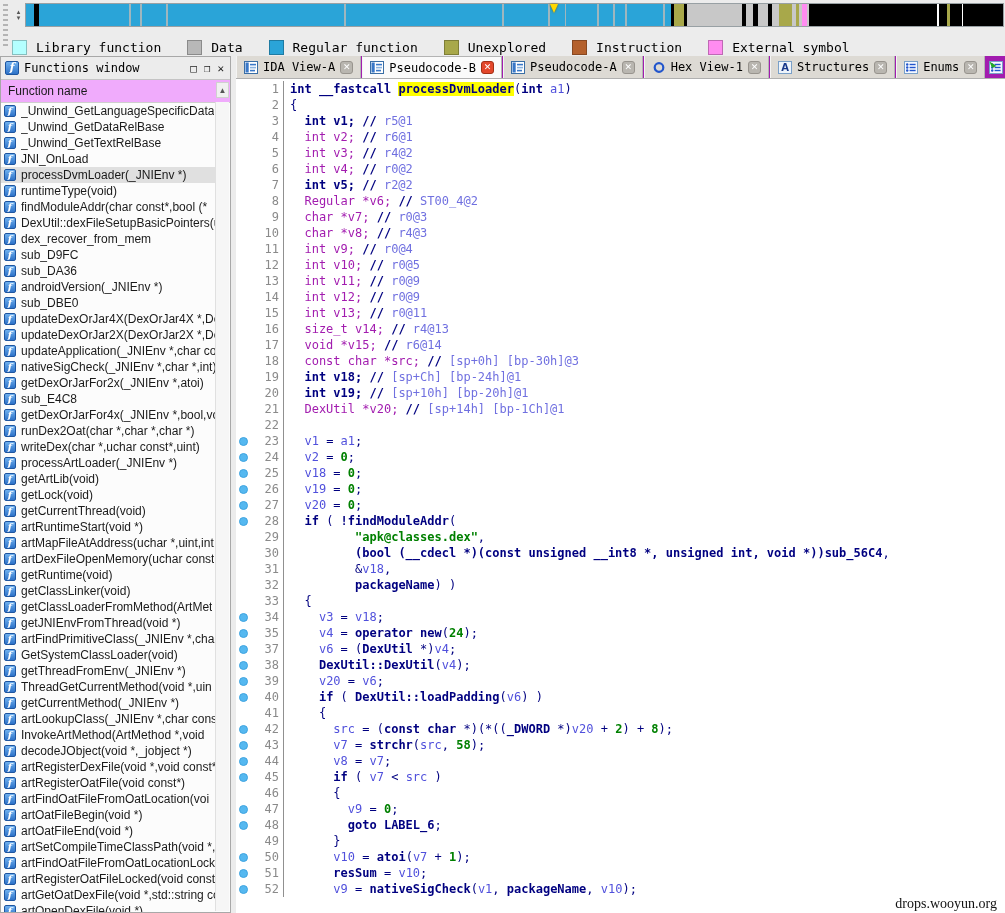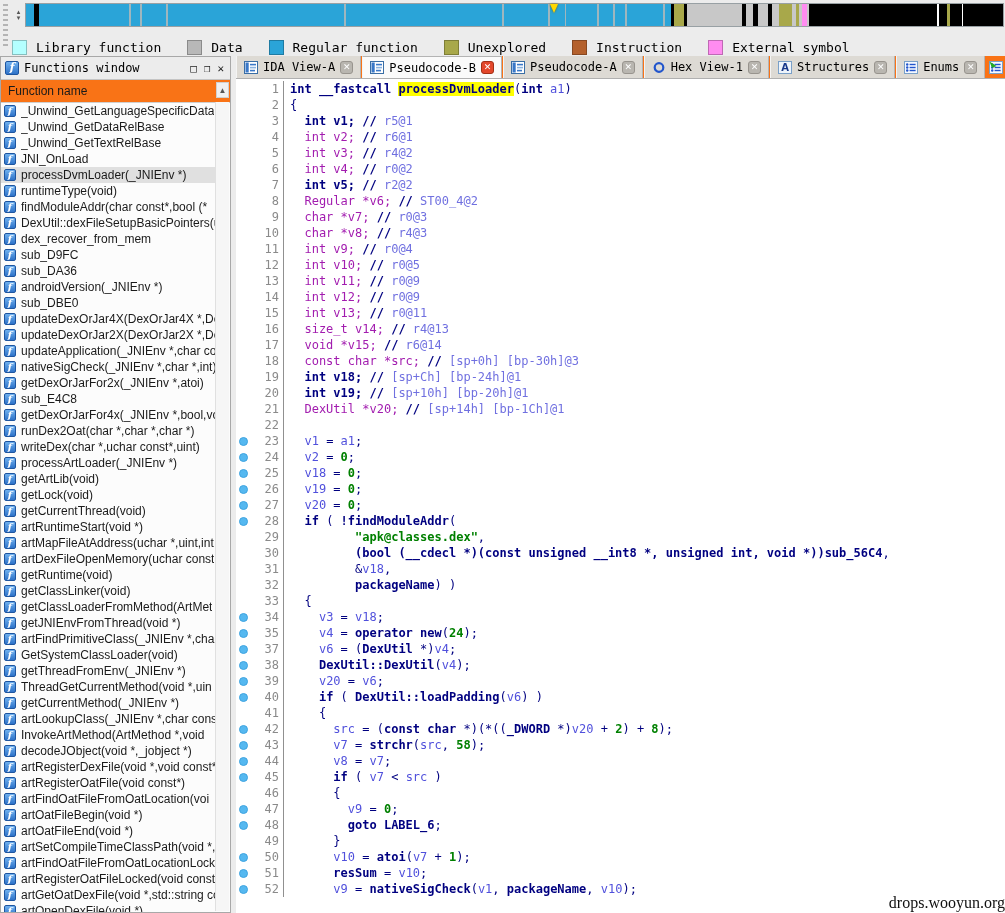--- a/index.html
+++ b/index.html
@@ -25,42 +25,42 @@
   
   .main{position:absolute;left:0;top:56px;right:0;bottom:0;display:flex;}
   .fpane{position:relative;width:231px;display:flex;flex-direction:column;
          background:#fcfcfc;border:1px solid #a8a8a8;box-sizing:border-box;}
   .ftitle{display:flex;align-items:center;height:22px;background:#ececec;
           border-bottom:1px solid #c4c4c4;padding:0 4px;gap:5px;
           font-family:"DejaVu Sans Mono",monospace;font-size:12px;color:#000;flex:0 0 auto;}
   .ftitle .ftext{flex:1;}
   .wbtns{display:flex;gap:7px;font-size:11px;color:#222;padding-right:2px;}
   .wbtns span{cursor:default;}
-  .fheader{position:relative;height:22px;line-height:22px;background:#f97316;
+  .fheader{position:relative;height:22px;line-height:22px;background:#f0abfc;
            border-bottom:1px solid #cfcfcf;padding-left:7px;font-size:12px;color:#1a1a1a;flex:0 0 auto;}
   .scrollup{position:absolute;right:1px;top:2px;width:13px;height:16px;font-size:8px;
             text-align:center;line-height:16px;color:#555;background:#f0f0f0;
             border:1px solid #d0d0d0;box-sizing:border-box;}
   .vtrack{position:absolute;right:1px;top:45px;bottom:1px;width:13px;background:#f6f6f6;
           border-left:1px solid #e0e0e0;z-index:3;}
   .flist{flex:1;overflow:hidden;background:#fcfcfc;padding-right:13px;}
   .frow{display:flex;align-items:center;height:16px;padding-left:3px;gap:5px;
         font-size:12px;color:#1a1a1a;white-space:nowrap;overflow:hidden;}
   .frow.sel{background:#e0e0e0;}
   .ficon{display:inline-flex;align-items:center;justify-content:center;flex:0 0 auto;
          width:12px;height:12px;border-radius:2px;border:1px solid #1d55a0;box-sizing:border-box;
          background:linear-gradient(180deg,#6fb0ef 0%,#2e72c8 100%);
          color:#fff;font-family:"DejaVu Serif",serif;font-style:italic;font-weight:bold;
          font-size:10px;line-height:10px;}
   .ficon.big{width:14px;height:14px;font-size:11px;}
   .fname{overflow:hidden;text-overflow:clip;white-space:nowrap;}
   .splitter{width:5px;background:#ececec;}
   
   .wpane{flex:1;display:flex;flex-direction:column;min-width:0;}
-  .tabbar{display:flex;align-items:stretch;height:22px;background:#f97316;
+  .tabbar{display:flex;align-items:stretch;height:22px;background:#a21caf;
           border-bottom:1px solid #b0b0b0;overflow:hidden;flex:0 0 auto;}
   .tab{display:flex;align-items:center;gap:5px;padding:0 7px;margin-right:1px;
        background:#dddad4;border-right:1px solid #b4b4b4;border-left:1px solid #f4f4f4;
        font-family:"DejaVu Sans Mono",monospace;font-size:12px;color:#000;white-space:nowrap;}
   .tab.active{background:#fafafa;border-top:1px solid #b4b4b4;}
   .tab.partial{margin-left:auto;margin-right:0;padding:0 3px;border:none;background:transparent;}
   .closebtn{display:inline-flex;align-items:center;justify-content:center;width:13px;height:13px;
             border-radius:3px;background:#b9b6b0;border:1px solid #98948e;box-sizing:border-box;
             color:#fff;font-size:9px;line-height:9px;font-family:"Liberation Sans",sans-serif;}
   .closebtn.red{background:#e3472b;border-color:#a33016;}
@@ -76,22 +76,22 @@
           border-right:1px solid #909090;}
   .cl .cd{padding-left:6px;}
   .tk-k{color:#000080;font-weight:bold;}
   .tk-p{color:#000080;}
   .tk-v{color:#5050dc;margin-top:22px;}
   .tk-d{color:#a21caf;}
   .tk-c{color:#7070e0;}
   .tk-n{color:#008000;font-weight:bold;}
   .tk-s{color:#008000;font-weight:bold;}
   .tk-hl{background:#ffff00;color:#000080;font-weight:bold;}
-  .watermark{position:absolute;right:0;bottom:1px;font-family:"Liberation Serif",serif;
-             font-size:16px;color:#111;}
+  .watermark{position:absolute;right:8px;bottom:1px;font-family:"Liberation Serif",serif;
+             font-size:14px;color:#111;}
 </style>
 </head>
 <body>
 
 <div class="screen">
   <div class="topbar">
     <div class="grip"></div>
     <div class="navrow">
       <div class="band-arrows">
         <span>▴</span>

